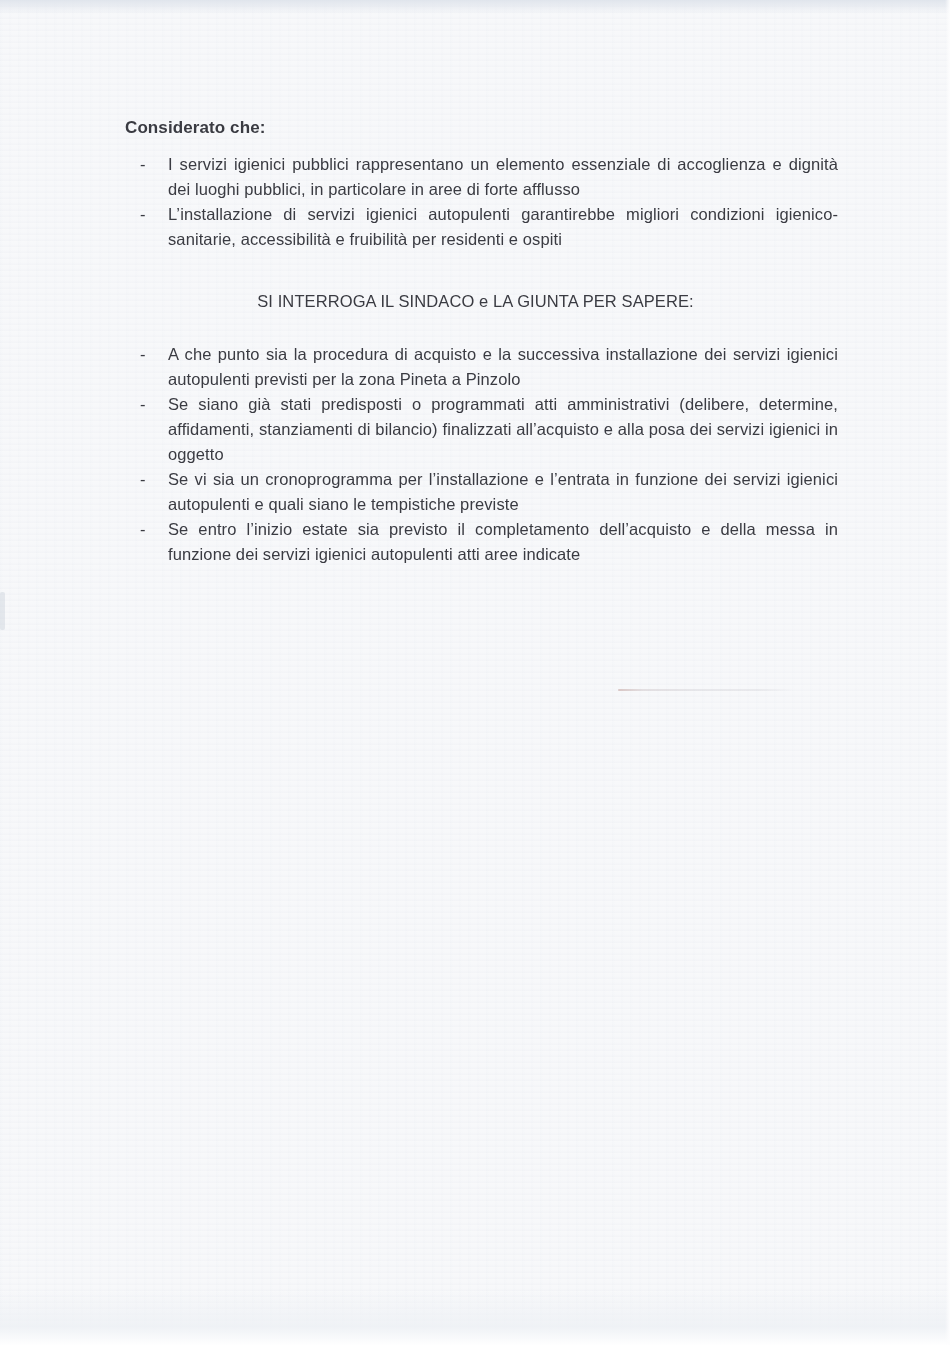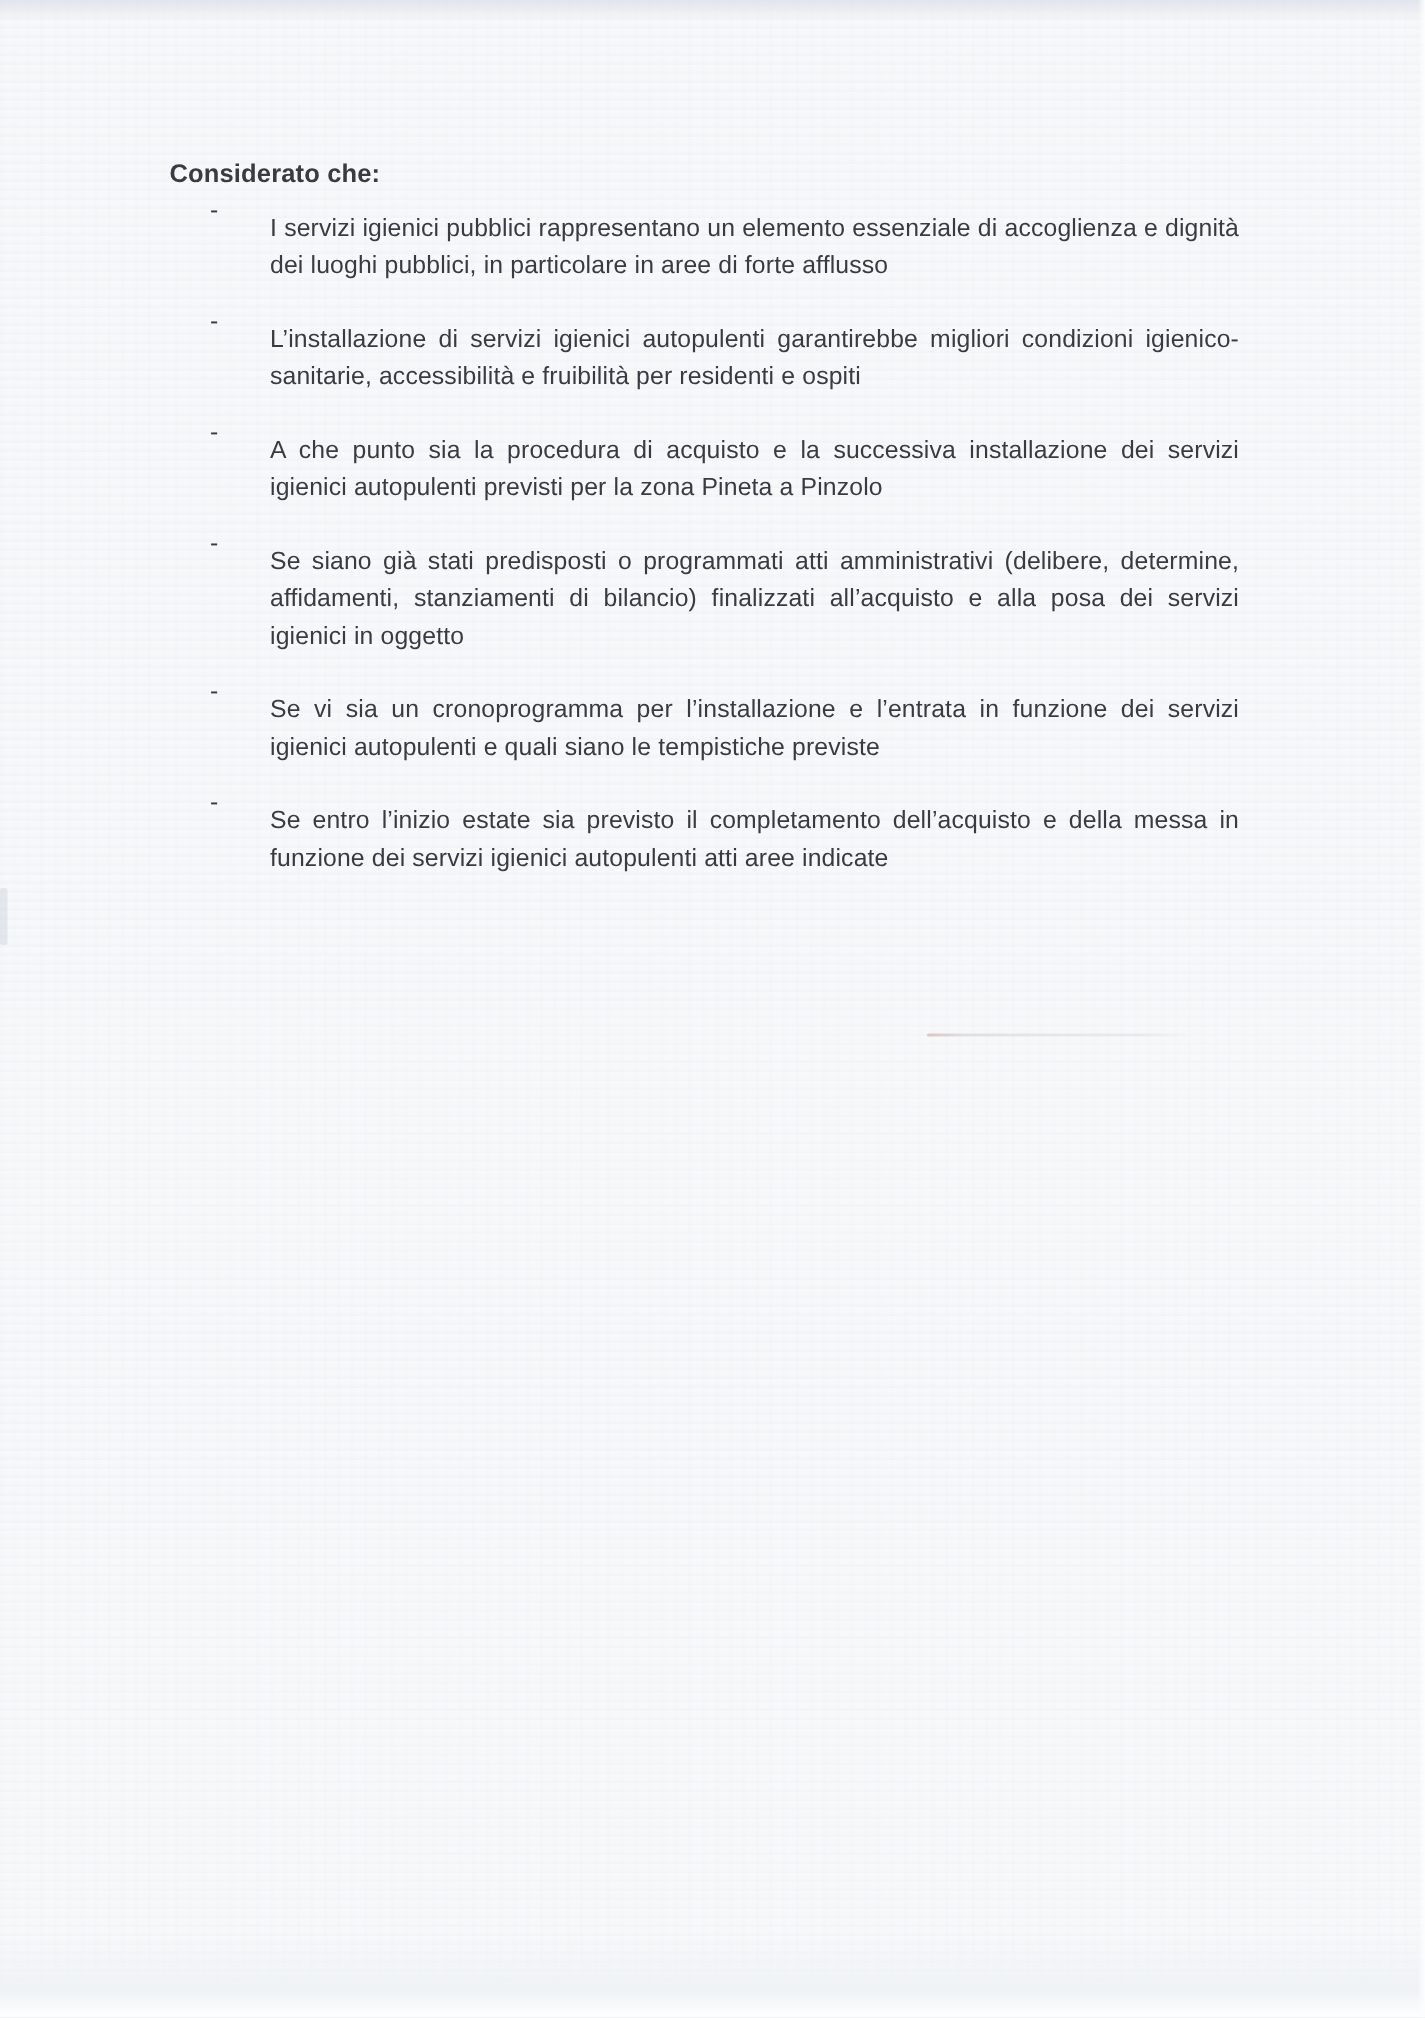--- a/index.html
+++ b/index.html
@@ -31,35 +31,35 @@
   .content {
     position: absolute;
     top: 103px;
     left: 113px;
     width: 725px;
     font-size: 16.5px;
     line-height: 25px;
     letter-spacing: 0.1px;
   }
   .head-bold {
-    margin: 0;
+    margin: 12px;
     font-weight: bold;
     font-size: 17px;
   }
   .bullet {
     display: flex;
     padding-left: 27px;
   }
   .bullet .dash {
     flex: 0 0 28px;
     width: 28px;
   }
   .bullet .btxt {
     flex: 1;
-    margin: 12px;
+    margin: 0;
     text-align: justify;
   }
   .center-head {
     margin: 37px 0 28px 0;
     text-align: center;
     font-size: 16.5px;
   }
   .artifact-line {
     position: absolute;
     top: 689px;
@@ -95,20 +95,21 @@
 
     <div class="bullet">
       <span class="dash">-</span>
       <p class="btxt">I servizi igienici pubblici rappresentano un elemento essenziale di accoglienza e dignità dei luoghi pubblici, in particolare in aree di forte afflusso</p>
     </div>
     <div class="bullet">
       <span class="dash">-</span>
       <p class="btxt">L’installazione di servizi igienici autopulenti garantirebbe migliori condizioni igienico-sanitarie, accessibilità e fruibilità per residenti e ospiti</p>
     </div>
 
+    <p class="center-head">SI INTERROGA IL SINDACO e LA GIUNTA PER SAPERE:</p>
 
     <div class="bullet">
       <span class="dash">-</span>
       <p class="btxt">A che punto sia la procedura di acquisto e la successiva installazione dei servizi igienici autopulenti previsti per la zona Pineta a Pinzolo</p>
     </div>
     <div class="bullet">
       <span class="dash">-</span>
       <p class="btxt">Se siano già stati predisposti o programmati atti amministrativi (delibere, determine, affidamenti, stanziamenti di bilancio) finalizzati all’acquisto e alla posa dei servizi igienici in oggetto</p>
     </div>
     <div class="bullet">

